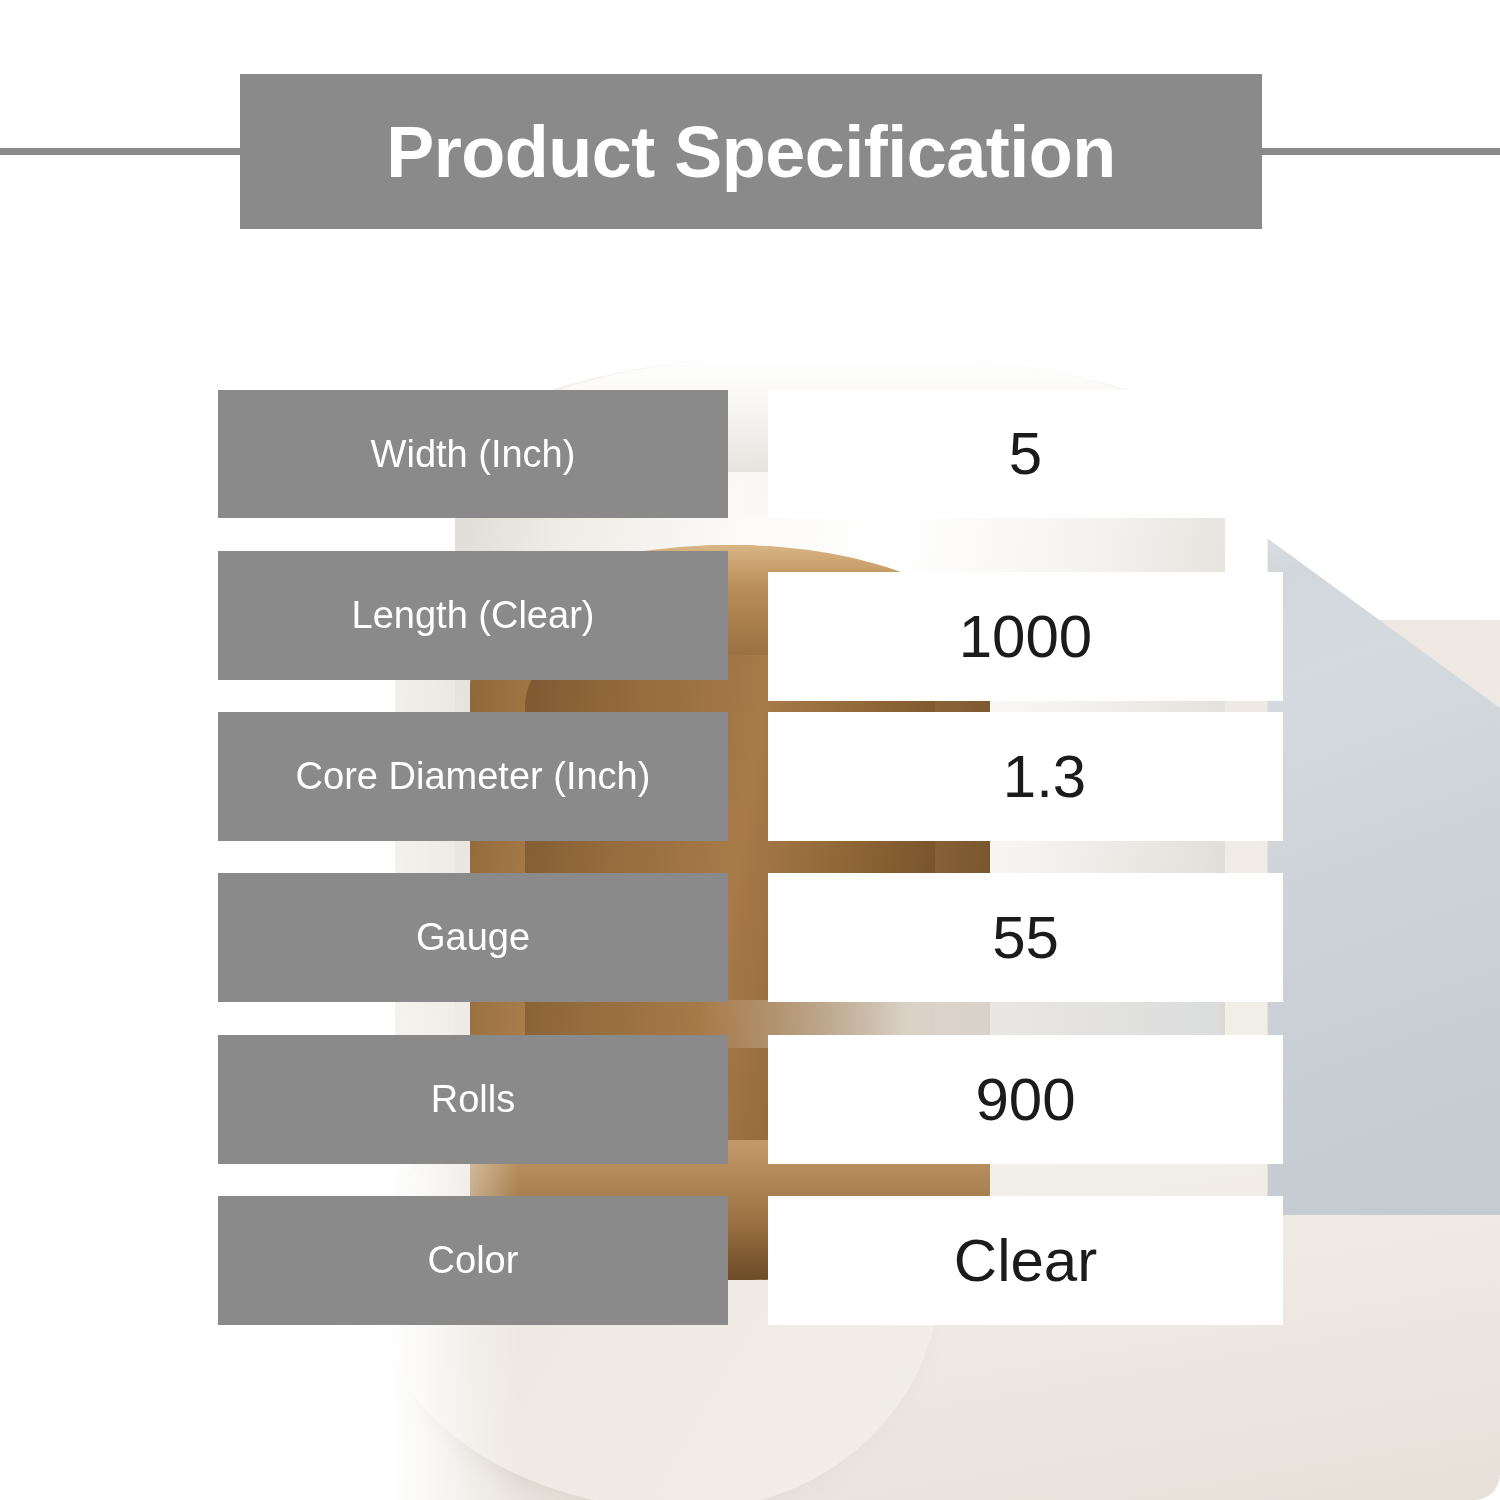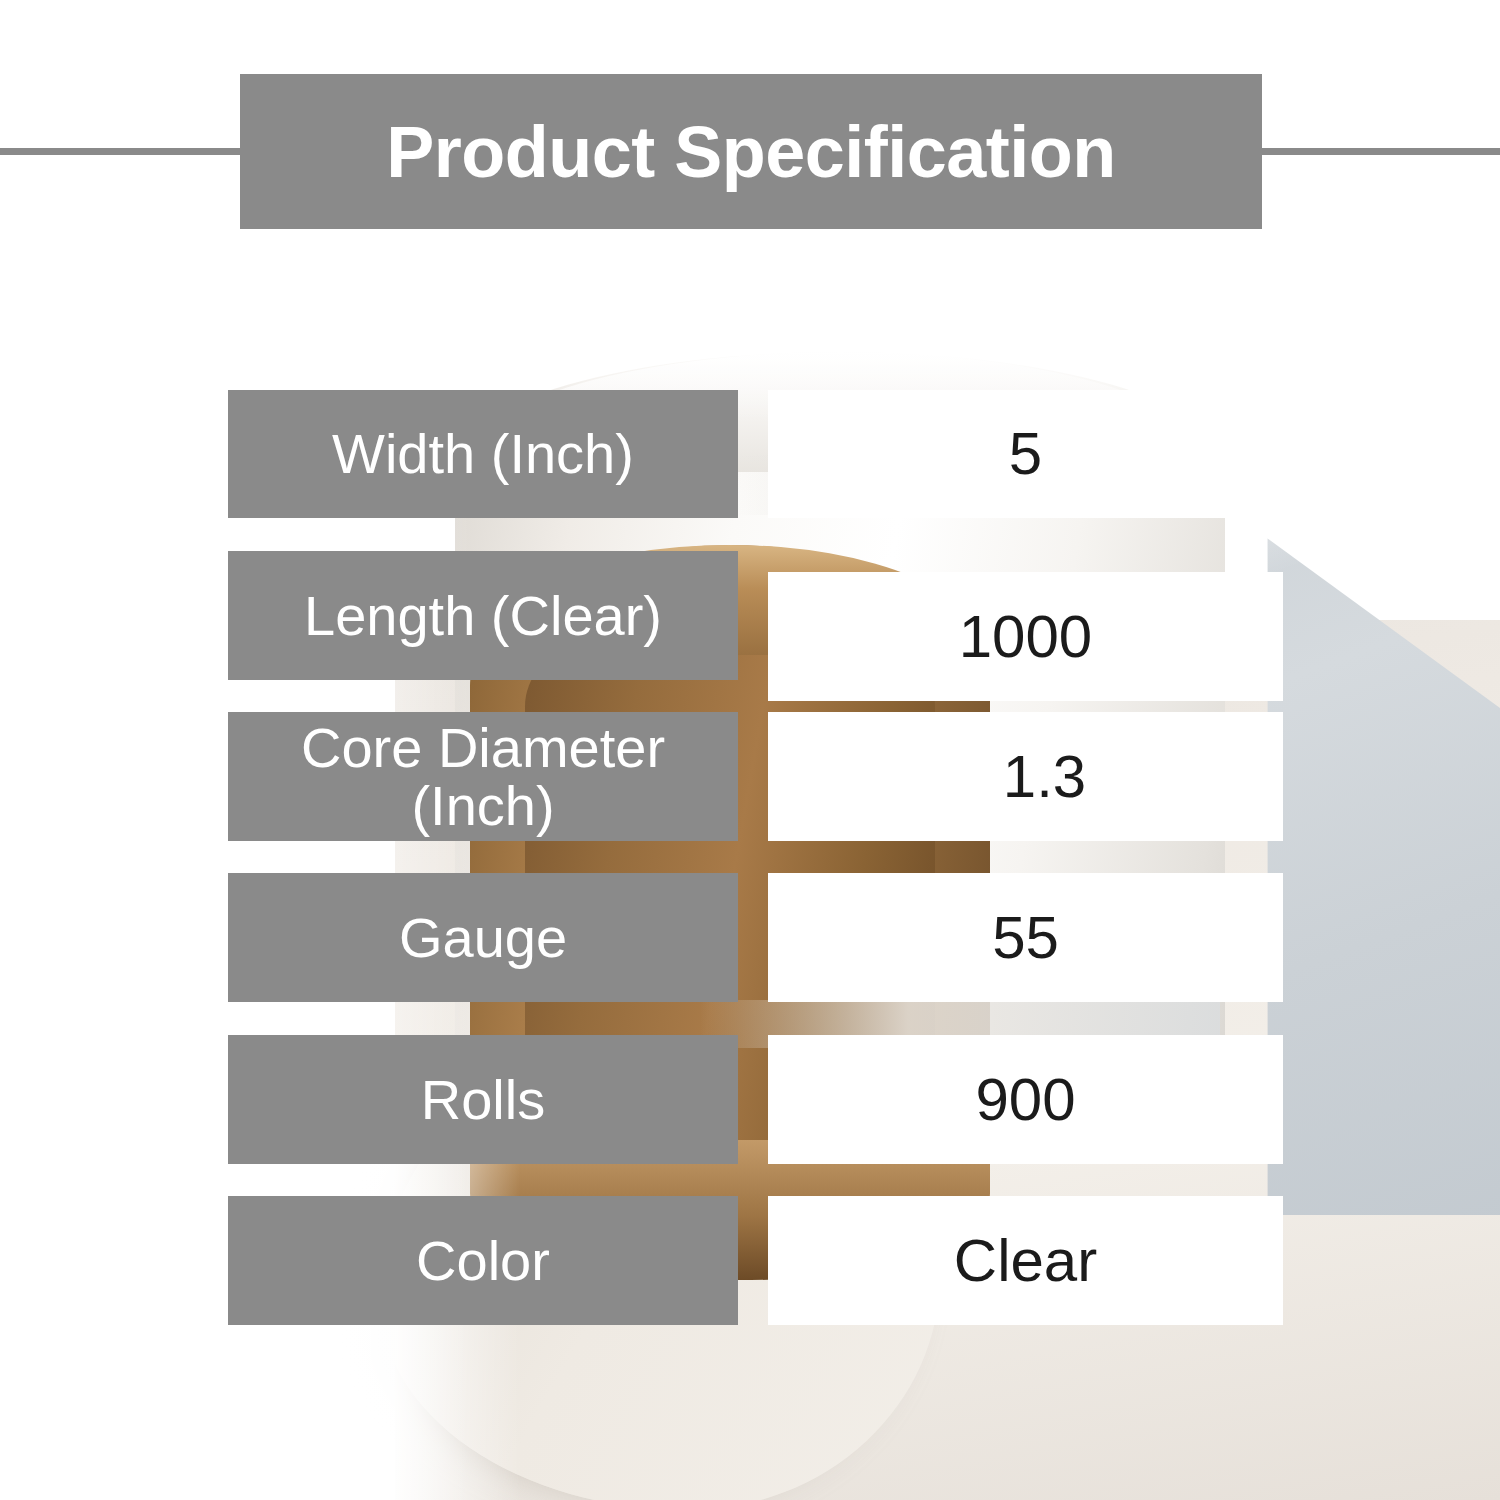--- a/index.html
+++ b/index.html
@@ -9,20 +9,21 @@
   }
   body {
     font-family: "Liberation Sans", sans-serif;
   }
   #page {
     position: relative;
     width: 1500px;
     height: 1500px;
     background: #ffffff;
     overflow: hidden;
+    border-radius: 26px;
   }
 
   
   .photo {
     position: absolute;
     left: 0; top: 0;
     width: 1500px; height: 1500px;
     overflow: hidden;
   }
   
@@ -198,29 +199,29 @@
     width: 1500px;
     height: 1500px;
   }
   .spec-row {
     position: absolute;
     left: 0;
     width: 1500px;
   }
   .cell-label {
     position: absolute;
-    left: 228px;
+    left: 218px;
     width: 510px;
     background: #8a8a8a;
     color: #ffffff;
     display: flex;
     align-items: center;
     justify-content: center;
     text-align: center;
-    font-size: 56px;
+    font-size: 38px;
     font-weight: 400;
     line-height: 1.02;
     box-sizing: border-box;
     padding: 0 12px;
   }
   .cell-value {
     position: absolute;
     left: 768px;
     width: 515px;
     background: #ffffff;

